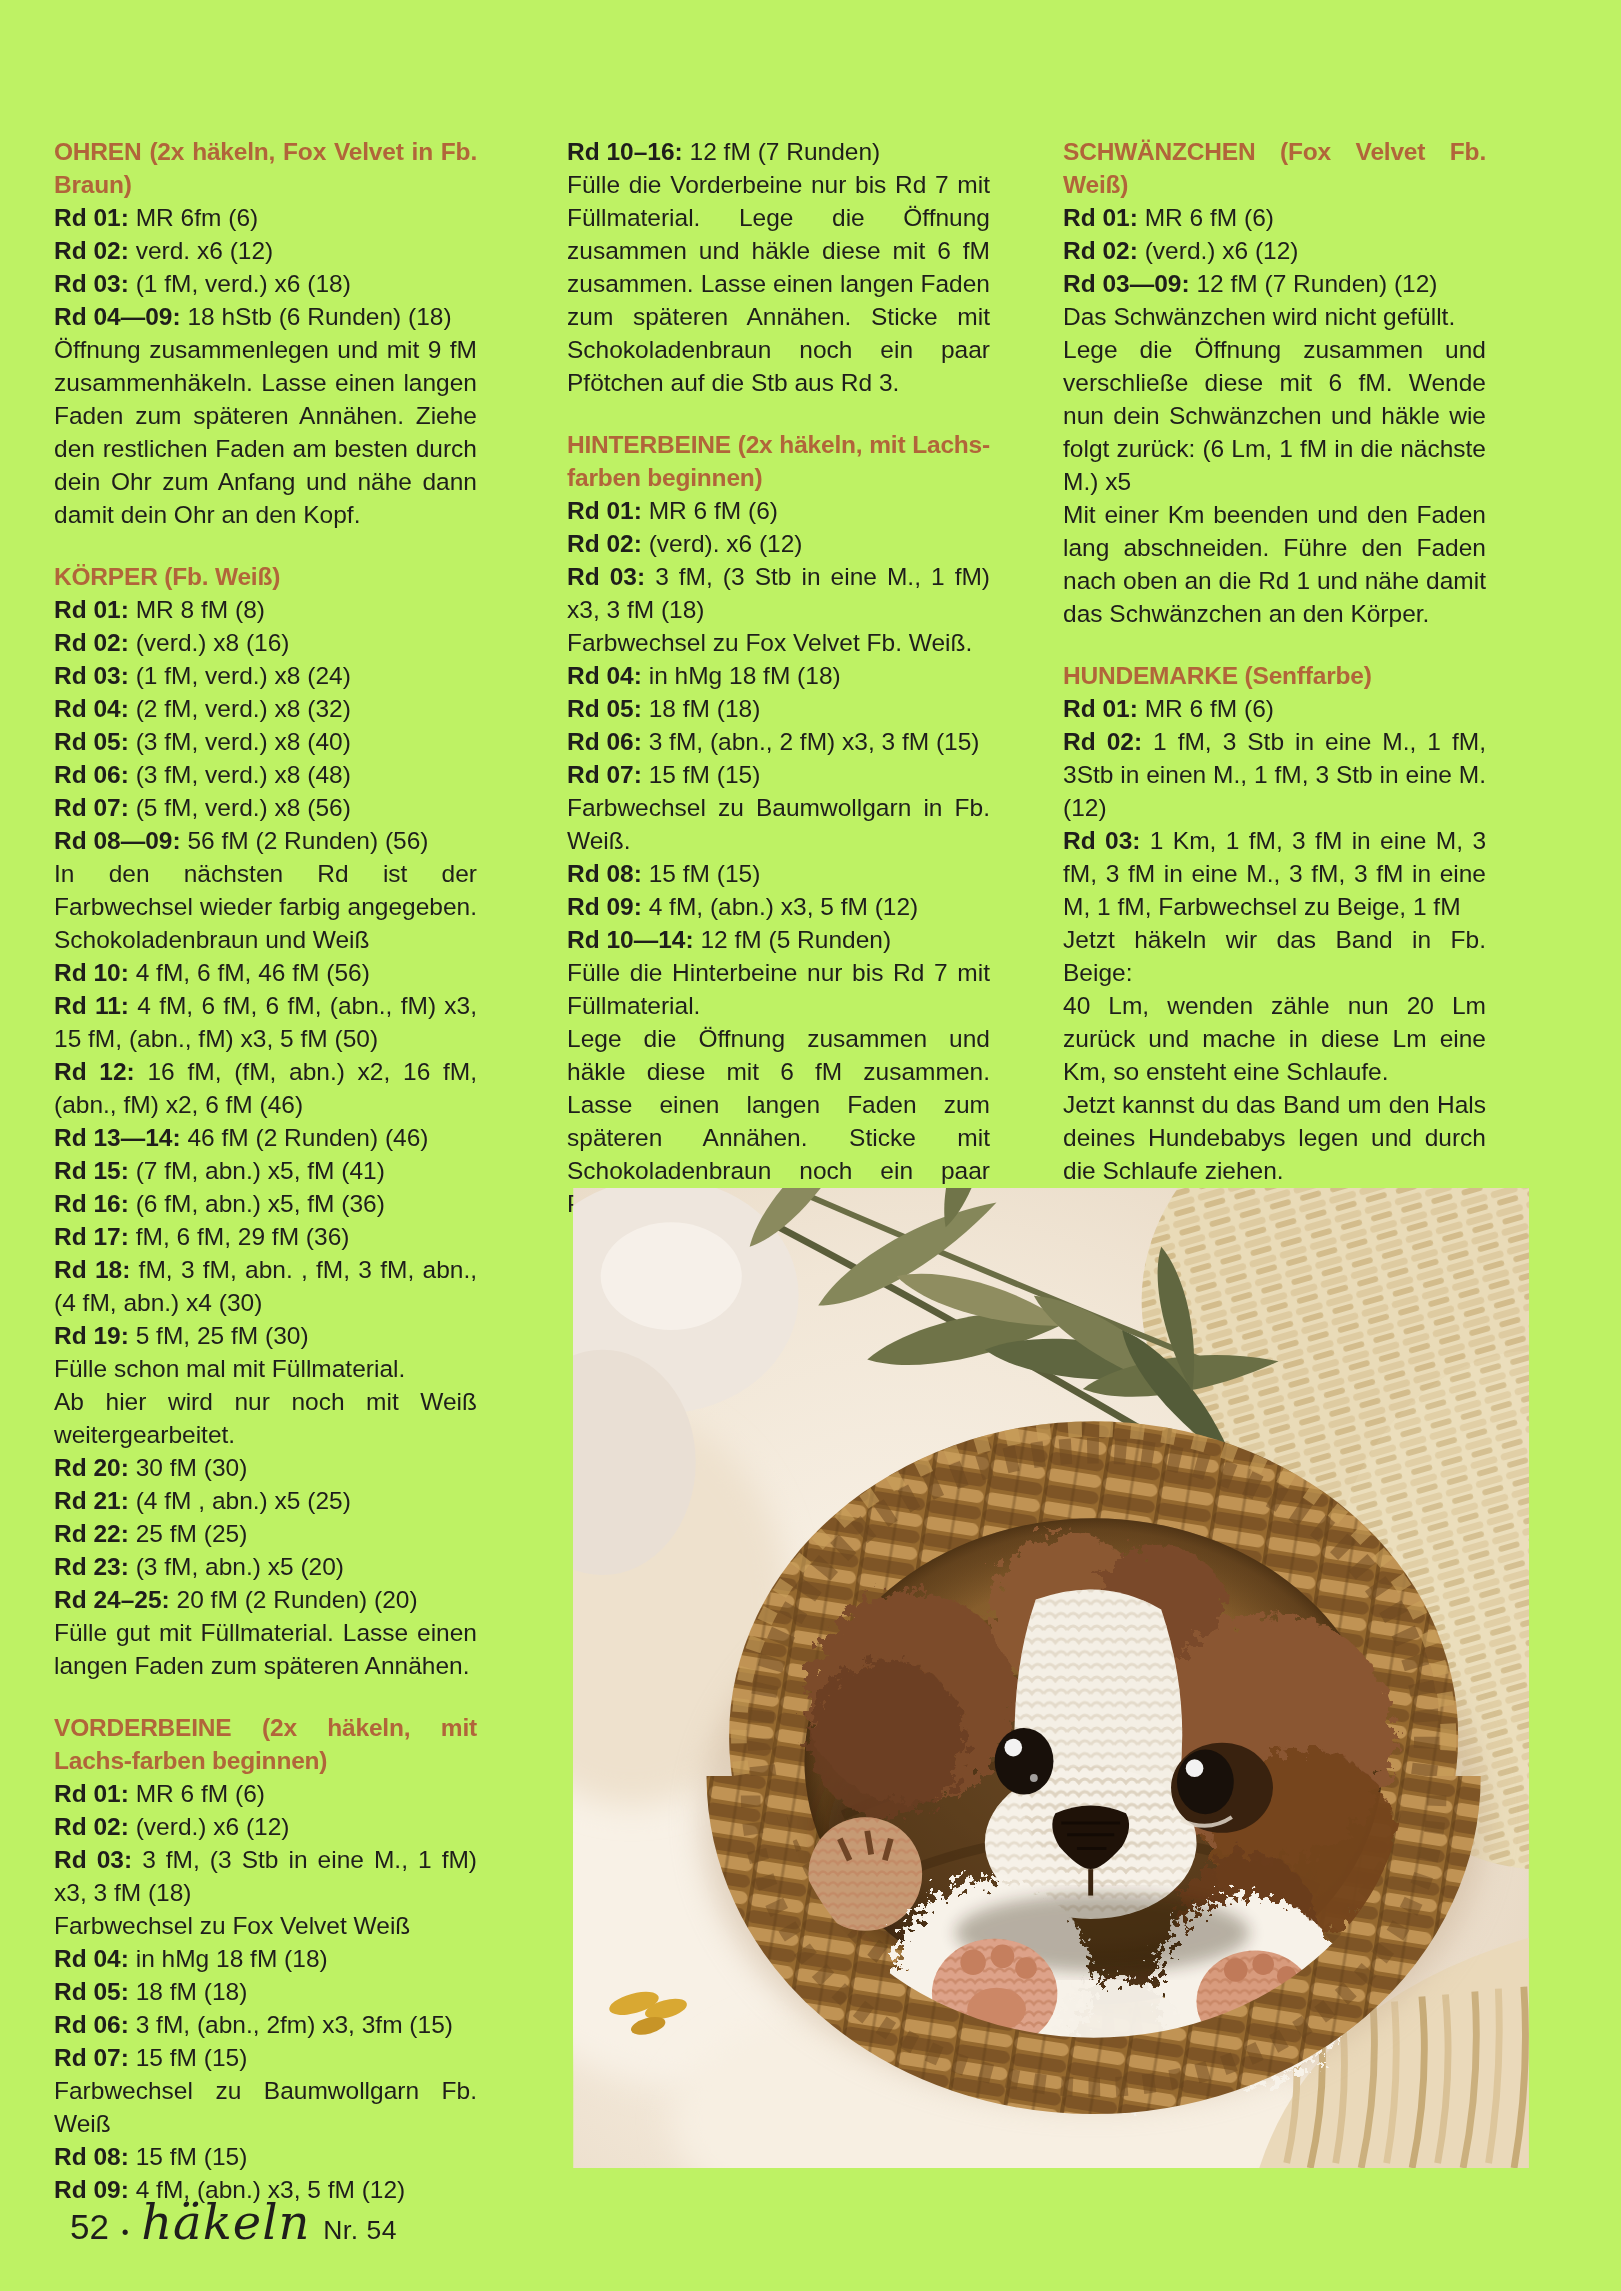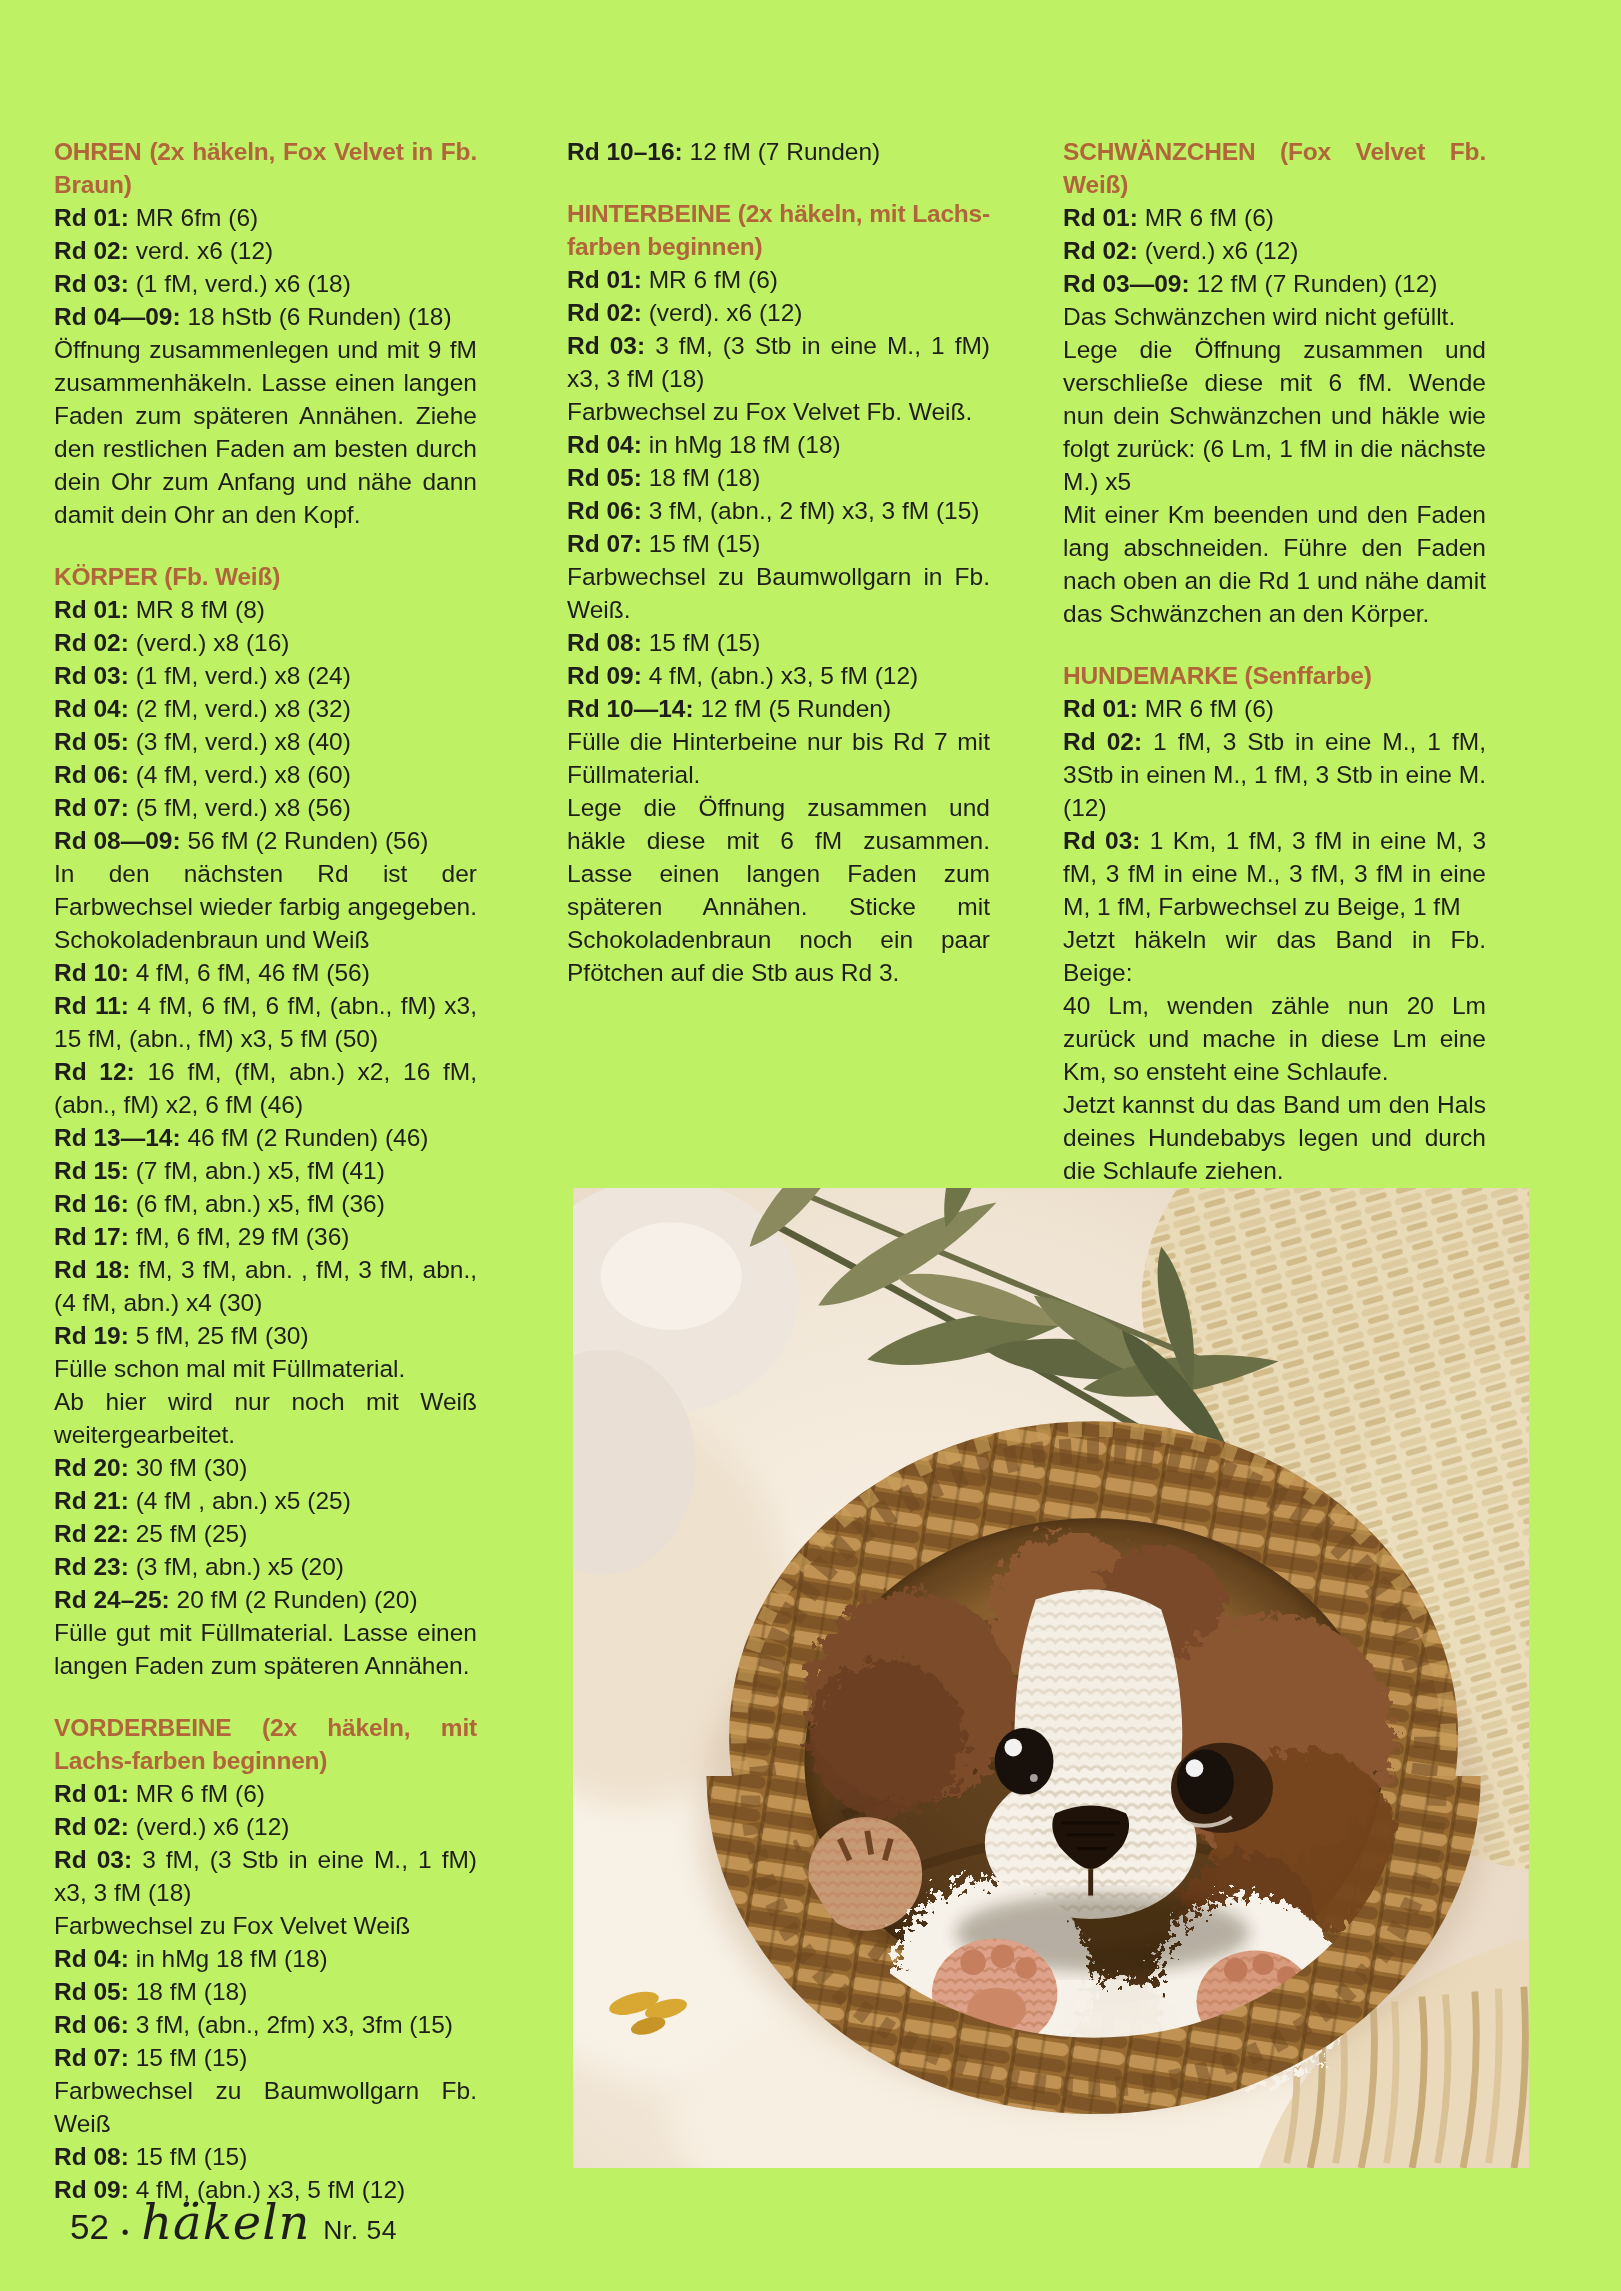--- a/index.html
+++ b/index.html
@@ -32,21 +32,21 @@
       <div class="p"><b>Rd 03: </b><span>(1 fM, verd.) x6 (18)</span></div>
       <div class="p"><b>Rd 04—09: </b><span>18 hStb (6 Runden) (18)</span></div>
       <div class="p"><span>Öffnung zusammenlegen und mit 9 fM zusammenhäkeln. Lasse einen langen Faden zum späteren Annähen. Ziehe den restlichen Faden am besten durch dein Ohr zum Anfang und nähe dann damit dein Ohr an den Kopf.</span></div>
       <div class="gap"></div>
       <div class="h">KÖRPER (Fb. Weiß)</div>
       <div class="p"><b>Rd 01: </b><span>MR 8 fM (8)</span></div>
       <div class="p"><b>Rd 02: </b><span>(verd.) x8 (16)</span></div>
       <div class="p"><b>Rd 03: </b><span>(1 fM, verd.) x8 (24)</span></div>
       <div class="p"><b>Rd 04: </b><span>(2 fM, verd.) x8 (32)</span></div>
       <div class="p"><b>Rd 05: </b><span>(3 fM, verd.) x8 (40)</span></div>
-      <div class="p"><b>Rd 06: </b><span>(4 fM, verd.) x8 (60)</span></div>
+      <div class="p"><b>Rd 06: </b><span>(3 fM, verd.) x8 (48)</span></div>
       <div class="p"><b>Rd 07: </b><span>(5 fM, verd.) x8 (56)</span></div>
       <div class="p"><b>Rd 08—09: </b><span>56 fM (2 Runden) (56)</span></div>
       <div class="p"><span>In den nächsten Rd ist der Farbwechsel wieder farbig angegeben. Schokoladenbraun und Weiß</span></div>
       <div class="p"><b>Rd 10: </b><span>4 fM, 6 fM, 46 fM (56)</span></div>
       <div class="p"><b>Rd 11: </b><span>4 fM, 6 fM, 6 fM, (abn., fM) x3, 15 fM, (abn., fM) x3, 5 fM (50)</span></div>
       <div class="p"><b>Rd 12: </b><span>16 fM, (fM, abn.) x2, 16 fM, (abn., fM) x2, 6 fM (46)</span></div>
       <div class="p"><b>Rd 13—14: </b><span>46 fM (2 Runden) (46)</span></div>
       <div class="p"><b>Rd 15: </b><span>(7 fM, abn.) x5, fM (41)</span></div>
       <div class="p"><b>Rd 16: </b><span>(6 fM, abn.) x5, fM (36)</span></div>
       <div class="p"><b>Rd 17: </b><span>fM, 6 fM, 29 fM (36)</span></div>
@@ -69,20 +69,21 @@
       <div class="p"><b>Rd 04: </b><span>in hMg 18 fM (18)</span></div>
       <div class="p"><b>Rd 05: </b><span>18 fM (18)</span></div>
       <div class="p"><b>Rd 06: </b><span>3 fM, (abn., 2fm) x3, 3fm (15)</span></div>
       <div class="p"><b>Rd 07: </b><span>15 fM (15)</span></div>
       <div class="p"><span>Farbwechsel zu Baumwollgarn Fb. Weiß</span></div>
       <div class="p"><b>Rd 08: </b><span>15 fM (15)</span></div>
       <div class="p"><b>Rd 09: </b><span>4 fM, (abn.) x3, 5 fM (12)</span></div>
     </div>
   <div class="col" id="col2">
       <div class="p"><b>Rd 10–16: </b><span>12 fM (7 Runden)</span></div>
+      <div class="p"><span>Fülle die Vorderbeine nur bis Rd 7 mit Füllmaterial. Lege die Öffnung zusammen und häkle diese mit 6 fM zusammen. Lasse einen langen Faden zum späteren Annähen. Sticke mit Schokoladenbraun noch ein paar Pfötchen auf die Stb aus Rd 3.</span></div>
       <div class="gap"></div>
       <div class="h">HINTERBEINE (2x häkeln, mit Lachs-farben beginnen)</div>
       <div class="p"><b>Rd 01: </b><span>MR 6 fM (6)</span></div>
       <div class="p"><b>Rd 02: </b><span>(verd). x6 (12)</span></div>
       <div class="p"><b>Rd 03: </b><span>3 fM, (3 Stb in eine M., 1 fM) x3, 3 fM (18)</span></div>
       <div class="p"><span>Farbwechsel zu Fox Velvet Fb. Weiß.</span></div>
       <div class="p"><b>Rd 04: </b><span>in hMg 18 fM (18)</span></div>
       <div class="p"><b>Rd 05: </b><span>18 fM (18)</span></div>
       <div class="p"><b>Rd 06: </b><span>3 fM, (abn., 2 fM) x3, 3 fM (15)</span></div>
       <div class="p"><b>Rd 07: </b><span>15 fM (15)</span></div>

